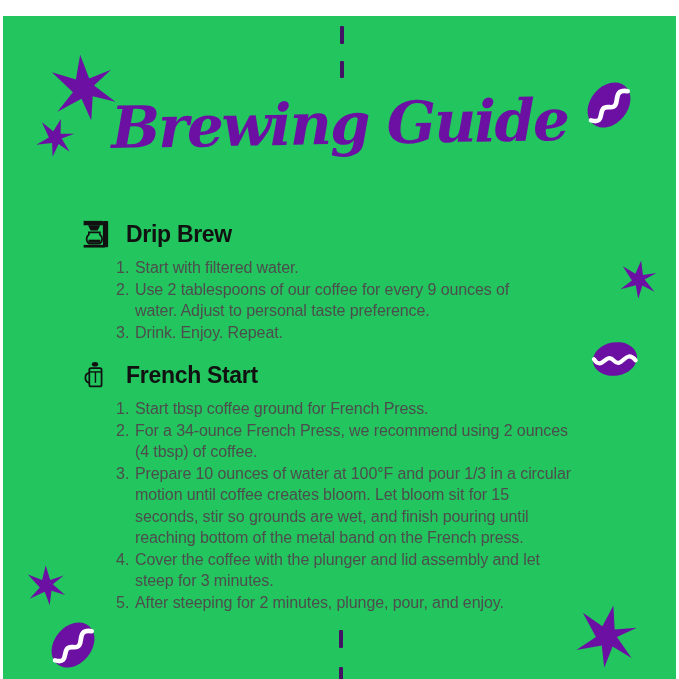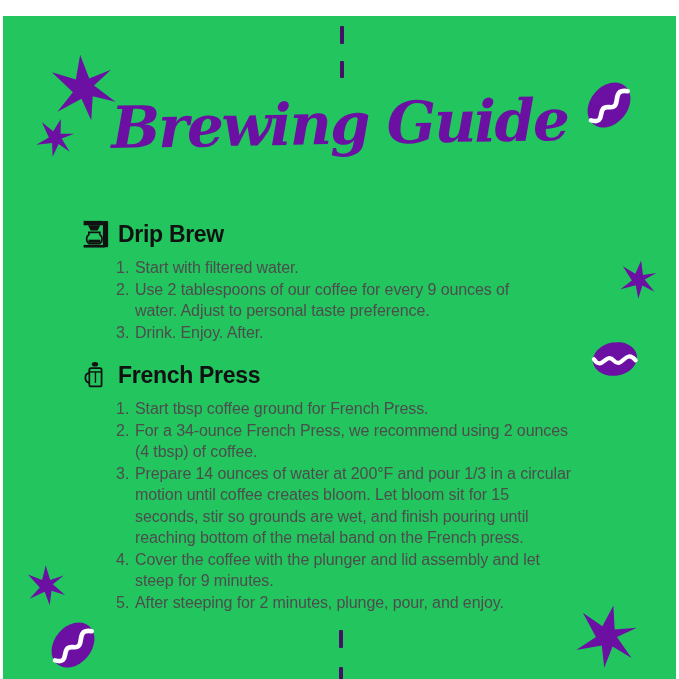--- a/index.html
+++ b/index.html
@@ -11,21 +11,21 @@
   .title{
     position:absolute;left:0;top:74px;width:100%;text-align:center;margin:0;
     font-family:"DejaVu Serif",serif;font-style:italic;font-weight:bold;
     font-size:58px;letter-spacing:-2px;color:var(--purple,#6c10a4);
     transform:rotate(-1deg);
   }
   
   .section{position:absolute;left:78px;width:545px;}
   .section.drip{top:203px;}
   .section.press{top:344px;}
-  .heading-row{display:flex;align-items:center;gap:9px;margin-bottom:8px;height:30px;}
+  .heading-row{display:flex;align-items:center;gap:17px;margin-bottom:8px;height:30px;}
   .heading-row h2{
     margin:0;font-size:23px;font-weight:bold;color:var(--heading,#111);
     letter-spacing:-0.3px;
   }
   .icon{width:28px;height:28px;flex:none;color:var(--heading,#111);}
   .steps{margin-left:35px;}
   .step{display:flex;font-size:16px;line-height:21.5px;color:var(--body,#4d4d4d);}
   .step .num{flex:none;width:19px;}
   .step .txt{flex:1;white-space:pre-line;letter-spacing:-0.1px;}
   
@@ -101,57 +101,57 @@
         <span class="num">1.</span>
         <span class="txt">Start with filtered water.</span>
       </div>
       <div class="step">
         <span class="num">2.</span>
         <span class="txt">Use 2 tablespoons of our coffee for every 9 ounces of
 water. Adjust to personal taste preference.</span>
       </div>
       <div class="step">
         <span class="num">3.</span>
-        <span class="txt">Drink. Enjoy. After.</span>
+        <span class="txt">Drink. Enjoy. Repeat.</span>
       </div>
     </div>
   </div>
 
   <div class="section press">
     <div class="heading-row">
       <svg class="icon" viewBox="0 0 32 32">
         <ellipse cx="16" cy="3.8" rx="3.6" ry="2.6" fill="currentColor"></ellipse>
         <rect x="9.5" y="8" width="14" height="21" rx="2" fill="none" stroke="currentColor" stroke-width="2"></rect>
         <line x1="9.5" y1="12.5" x2="23.5" y2="12.5" stroke="currentColor" stroke-width="1.6"></line>
         <line x1="16.5" y1="12.5" x2="16.5" y2="25" stroke="currentColor" stroke-width="1.6"></line>
         <path d="M9.5 13.5 c-6 1 -6 10.5 0 11.5" fill="none" stroke="currentColor" stroke-width="2"></path>
       </svg>
-      <h2>French Press</h2>
+      <h2>French Start</h2>
     </div>
     <div class="steps">
       <div class="step">
         <span class="num">1.</span>
         <span class="txt">Start tbsp coffee ground for French Press.</span>
       </div>
       <div class="step">
         <span class="num">2.</span>
         <span class="txt">For a 34-ounce French Press, we recommend using 2 ounces
 (4 tbsp) of coffee.</span>
       </div>
       <div class="step">
         <span class="num">3.</span>
-        <span class="txt">Prepare 14 ounces of water at 200°F and pour 1/3 in a circular
+        <span class="txt">Prepare 10 ounces of water at 100°F and pour 1/3 in a circular
 motion until coffee creates bloom. Let bloom sit for 15
 seconds, stir so grounds are wet, and finish pouring until
 reaching bottom of the metal band on the French press.</span>
       </div>
       <div class="step">
         <span class="num">4.</span>
         <span class="txt">Cover the coffee with the plunger and lid assembly and let
-steep for 9 minutes.</span>
+steep for 3 minutes.</span>
       </div>
       <div class="step">
         <span class="num">5.</span>
         <span class="txt">After steeping for 2 minutes, plunge, pour, and enjoy.</span>
       </div>
     </div>
   </div>
 
   <div class="dash" style="left:336px;top:614px;height:18px;"></div>
   <div class="dash" style="left:336px;top:651px;height:19px;"></div>

